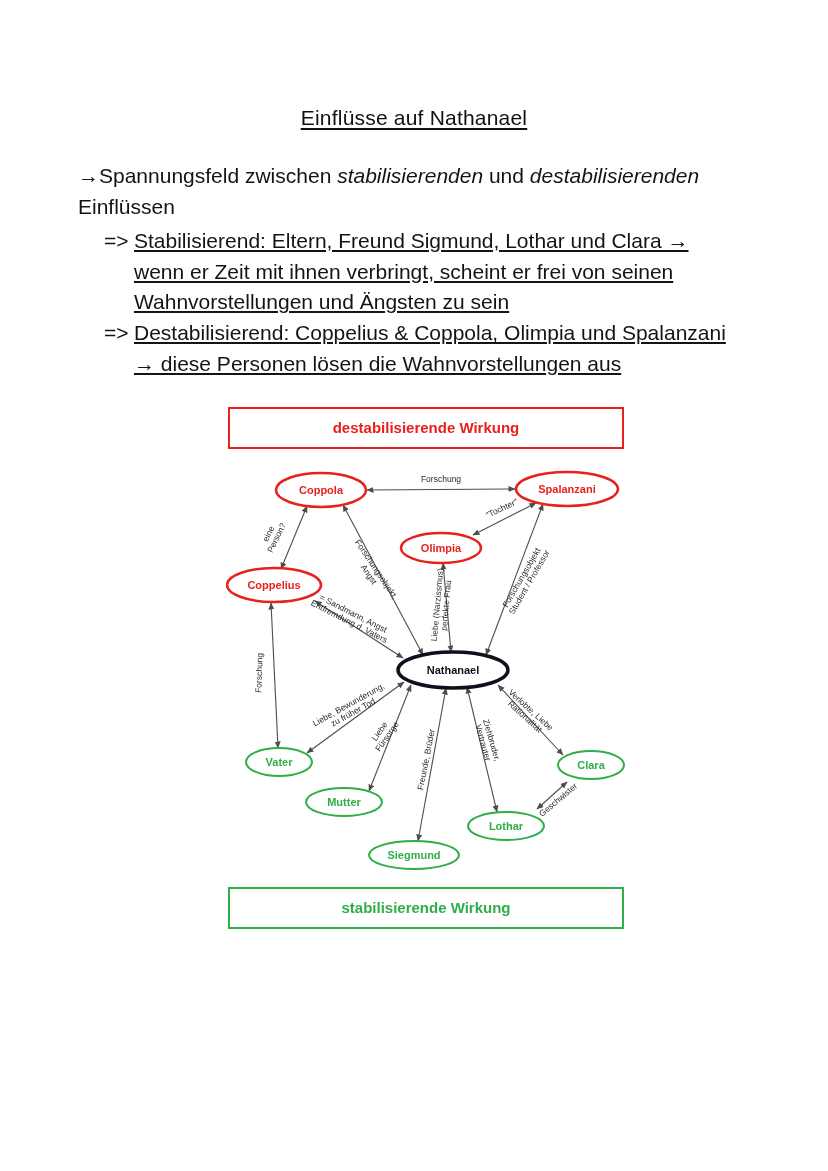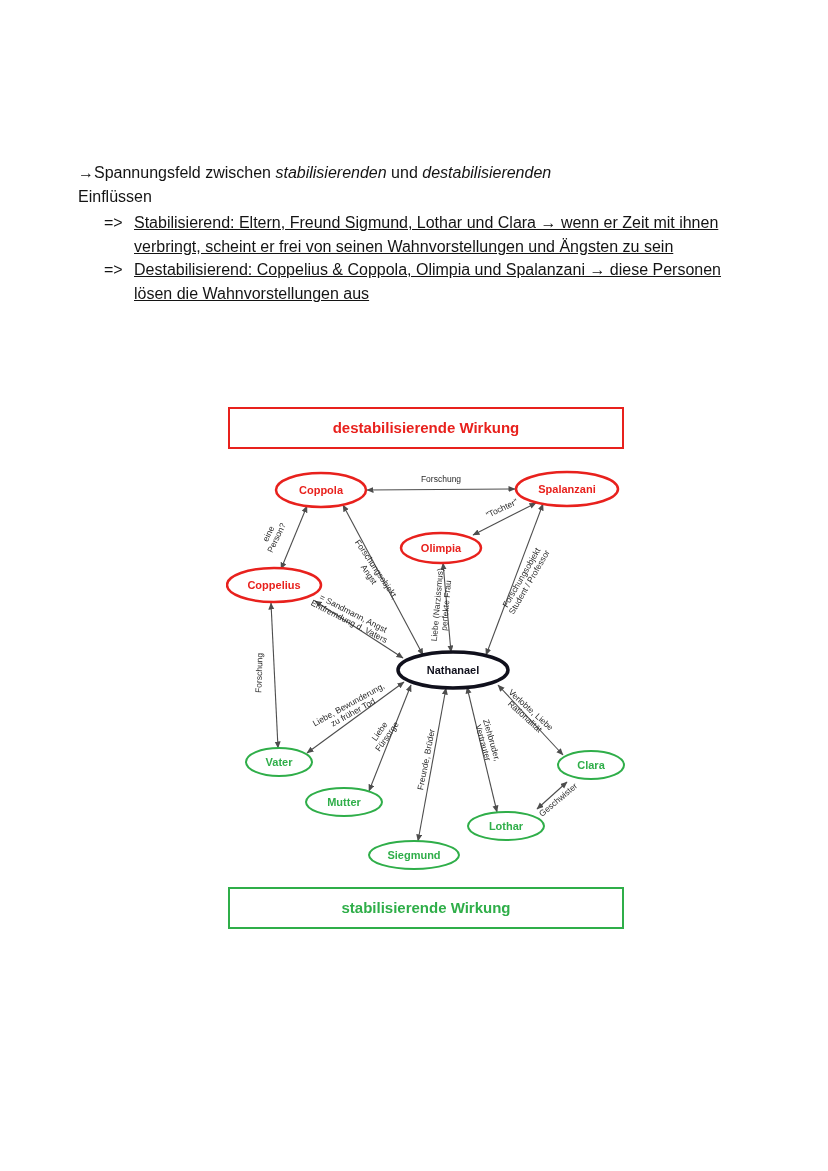--- a/index.html
+++ b/index.html
@@ -26,21 +26,21 @@
     letter-spacing: 0.2px;
     color: #101010;
     text-decoration: underline;
     text-underline-offset: 3px;
   }
   .content {
     position: absolute;
     left: 78px;
     top: 161px;
     width: 678px;
-    font-size: 16px;
+    font-size: 21px;
     line-height: 1.47;
   }
   .intro { margin-bottom: 3px; }
   .bullets { margin-left: 26px; margin-top: 1px; }
   .bullet { display: flex; }
   .bullet .marker { flex: 0 0 30px; }
   .bullet .btext { flex: 1; padding-right: 14px; text-decoration: underline; }
   .diagram {
     position: absolute;
     left: 226px;
@@ -52,20 +52,21 @@
   .edge { stroke: #4d4d4d; stroke-width: 1.1; }
   .edge-label { font-size: 8.5px; fill: #2b2b2b; text-anchor: middle; }
   .node-label { font-size: 11px; font-weight: bold; text-anchor: middle; }
   .box-label { font-size: 15px; font-weight: bold; text-anchor: middle; }
 </style>
 </head>
 <body>
 
 <div class="page">
 
+  <div class="title">Einflüsse auf Nathanael</div>
 
   <div class="content">
     <p class="intro"><span>→Spannungsfeld zwischen </span><i>stabilisierenden</i><span> und </span><i>destabilisierenden</i><br><span>Einflüssen</span></p>
 
     <div class="bullets">
       <div class="bullet">
         <span class="marker">=&gt;</span>
         <span class="btext">Stabilisierend: Eltern, Freund Sigmund, Lothar und Clara → wenn er Zeit mit ihnen verbringt, scheint er frei von seinen Wahnvorstellungen und Ängsten zu sein</span>
       </div>
       <div class="bullet">

